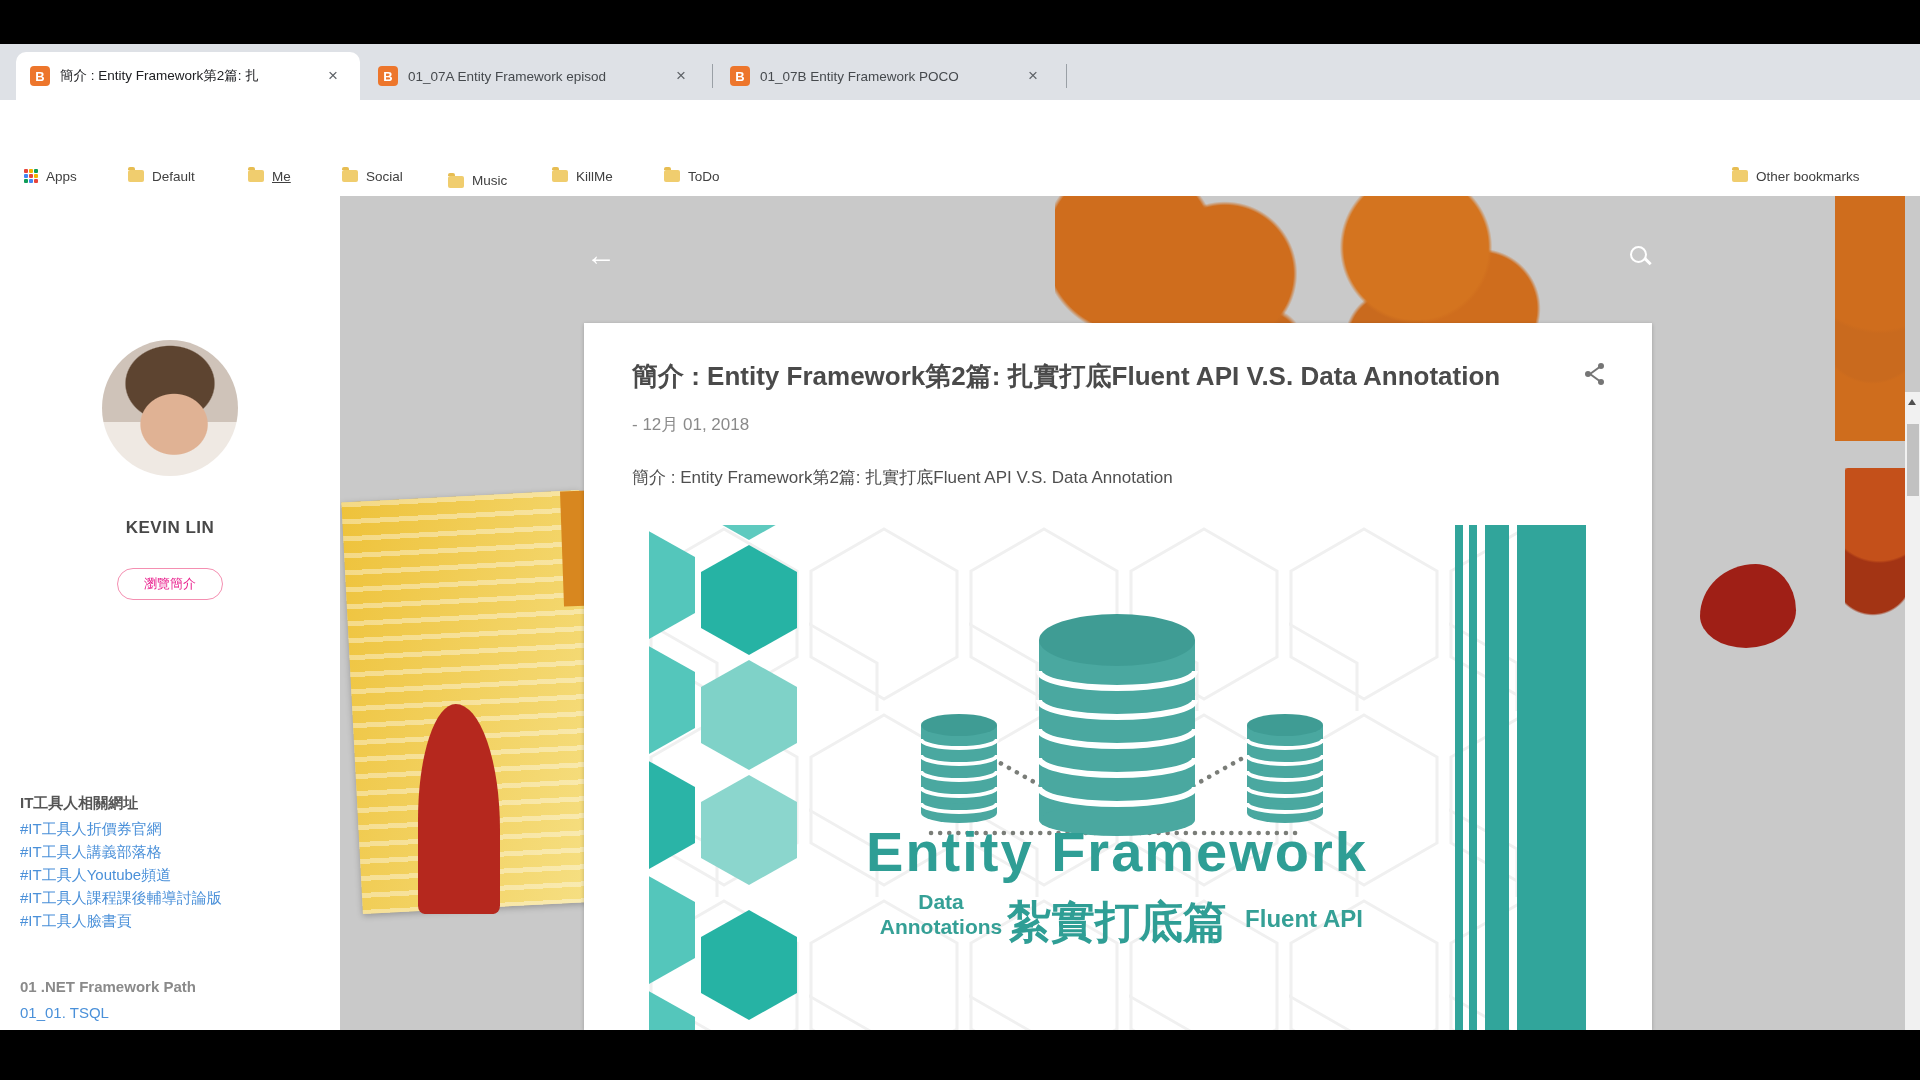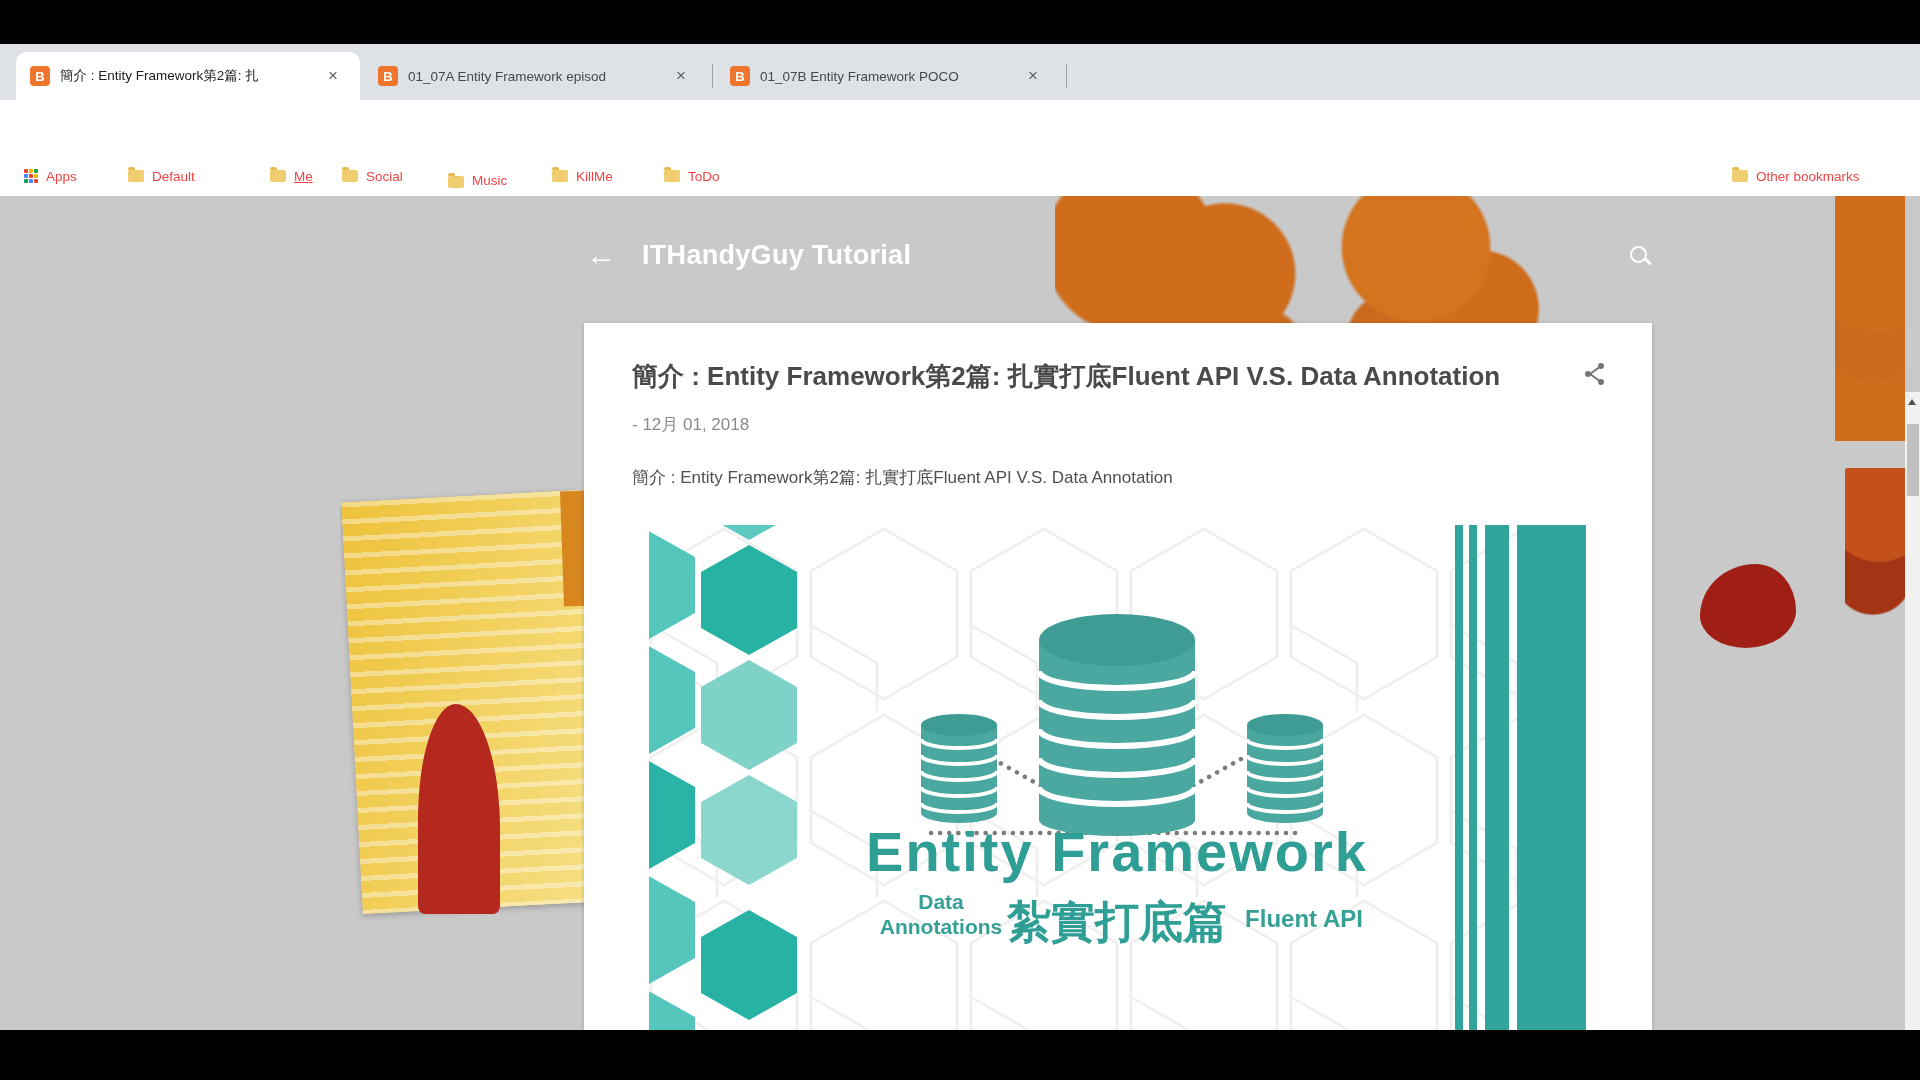--- a/index.html
+++ b/index.html
@@ -58,21 +58,21 @@
   .ublock-ic{background:#7e1010;clip-path:polygon(0 0,100% 0,100% 62%,50% 100%,0 62%);color:#fff;font-size:10px;font-weight:bold;text-align:center;line-height:17px;}
   .ext-badge{position:absolute;left:12px;top:13px;width:14px;height:13px;background:#616161;color:#fff;font-size:10px;line-height:13px;text-align:center;border-radius:2px;}
   .book-ic{width:19px;background:#d93025;border-left:3px solid #a50e0e;border-radius:2px 3px 3px 2px;color:#fff;font-weight:bold;font-size:12px;text-align:center;line-height:23px;}
   .book-ic::after{content:"";position:absolute;left:-3px;bottom:0;width:5px;height:5px;background:#f9c74f;}
   .tb-sep{position:absolute;left:1788px;top:112px;width:1px;height:32px;background:#dadce0;}
   .tb-avatar{position:absolute;left:1814px;top:112px;width:32px;height:32px;border-radius:50%;background:linear-gradient(180deg,#6e4e38 0 42%,#d2a98b 42% 72%,#9a785c 72%);}
   .kebab{position:absolute;left:1872px;top:112px;width:28px;height:32px;color:#5f6368;font-size:19px;line-height:32px;text-align:center;letter-spacing:0;}
 
   
   #bookmarks{position:absolute;left:0;top:156px;width:1920px;height:40px;background:#fff;}
-  .bm-item{position:absolute;top:8px;height:24px;display:flex;align-items:center;font-size:13.5px;color:#ef4444;}
+  .bm-item{position:absolute;top:8px;height:24px;display:flex;align-items:center;font-size:13.5px;color:#404040;}
   .apps-grid{width:14px;height:14px;position:relative;margin-right:8px;}
   .apps-grid i{position:absolute;width:4px;height:4px;border-radius:1px;}
   .folder-ic{width:16px;height:12px;background:#f0cd6e;border-radius:2px;position:relative;margin-right:8px;flex:none;}
   .folder-ic::before{content:"";position:absolute;left:0;top:-3px;width:7px;height:3px;background:#e7bd52;border-radius:2px 2px 0 0;}
 
   
   #page{position:absolute;left:0;top:196px;width:1920px;height:834px;background:#c9c9c9;overflow:hidden;}
   #sidebar{position:absolute;left:0;top:0;width:340px;height:834px;background:#fff;z-index:3;}
   #mural{position:absolute;left:340px;top:0;width:1565px;height:834px;background:#c9c9c9;overflow:hidden;}
   .splash{position:absolute;}
@@ -188,21 +188,21 @@
         <i style="left:0;top:10px;background:#0f9d58;"></i>
           <i style="left:5px;top:10px;background:#4285f4;"></i>
           <i style="left:10px;top:10px;background:#e8453c;"></i>
       </span>
       <span>Apps</span>
     </div>
     <div class="bm-item" style="left:128px;">
         <span class="folder-ic"></span>
         <span>Default</span>
       </div>
-    <div class="bm-item" style="left:270px;text-decoration:underline;">
+    <div class="bm-item" style="left:248px;text-decoration:underline;">
         <span class="folder-ic"></span>
         <span>Me</span>
       </div>
     <div class="bm-item" style="left:342px;">
         <span class="folder-ic"></span>
         <span>Social</span>
       </div>
     <div class="bm-item" style="left:448px;align-items:flex-end;">
         <span class="folder-ic"></span>
         <span>Music</span>
@@ -229,24 +229,39 @@
       <div class="splash" style="left:1495px;top:0;width:75px;height:245px;background:radial-gradient(circle at 60% 20%,#cf6d1d 0 42%,transparent 44%),radial-gradient(circle at 50% 55%,#c96a1e 0 36%,transparent 38%),radial-gradient(circle at 70% 85%,#cf6d1d 0 30%,transparent 32%);"></div>
       <div class="splash" style="left:1505px;top:272px;width:62px;height:165px;background:radial-gradient(circle at 55% 25%,#c4501a 0 40%,transparent 42%),radial-gradient(circle at 45% 65%,#a33414 0 34%,transparent 36%);"></div>
       <div id="poster"></div>
       <div id="poster-strip"></div>
       <div id="red-head-left"></div>
       <div id="red-blob-right"></div>
     </div>
 
     <div id="blog-header">
       <div class="bh-back">←</div>
-      <div class="bh-title">ITHandyGuy Tutorial</div>
       <div class="bh-search"></div>
     </div>
 
+    <div id="sidebar">
+      <div id="avatar-big"></div>
+      <div id="profile-name">KEVIN LIN</div>
+      <div id="profile-btn">瀏覽簡介</div>
+
+      <div class="sb-heading" style="top:598px;">IT工具人相關網址</div>
+      <a class="sb-link" style="top:624px;" href="#">#IT工具人折價券官網</a>
+      <a class="sb-link" style="top:647px;" href="#">#IT工具人講義部落格</a>
+      <a class="sb-link" style="top:670px;" href="#">#IT工具人Youtube頻道</a>
+      <a class="sb-link" style="top:693px;" href="#">#IT工具人課程課後輔導討論版</a>
+      <a class="sb-link" style="top:716px;" href="#">#IT工具人臉書頁</a>
+
+      <div class="sb-heading sb-heading2" style="top:782px;">01 .NET Framework Path</div>
+      <a class="sb-link" style="top:808px;" href="#">01_01. TSQL</a>
+      <a class="sb-link" style="top:831px;" href="#">01_02. C#</a>
+    </div>
 
     <div id="card">
       <div id="post-title">簡介 : Entity Framework第2篇: 扎實打底Fluent API V.S. Data Annotation</div>
       <div id="share-btn">
         <svg width="26" height="26" viewBox="0 0 26 26">
           <g stroke="#757575" stroke-width="2" fill="#757575">
             <line x1="8" y1="13" x2="19" y2="5"></line>
               <line x1="8" y1="13" x2="19" y2="21"></line>
             <circle cx="19" cy="5" r="3" stroke="none"></circle>
               <circle cx="6" cy="13" r="3" stroke="none"></circle>

